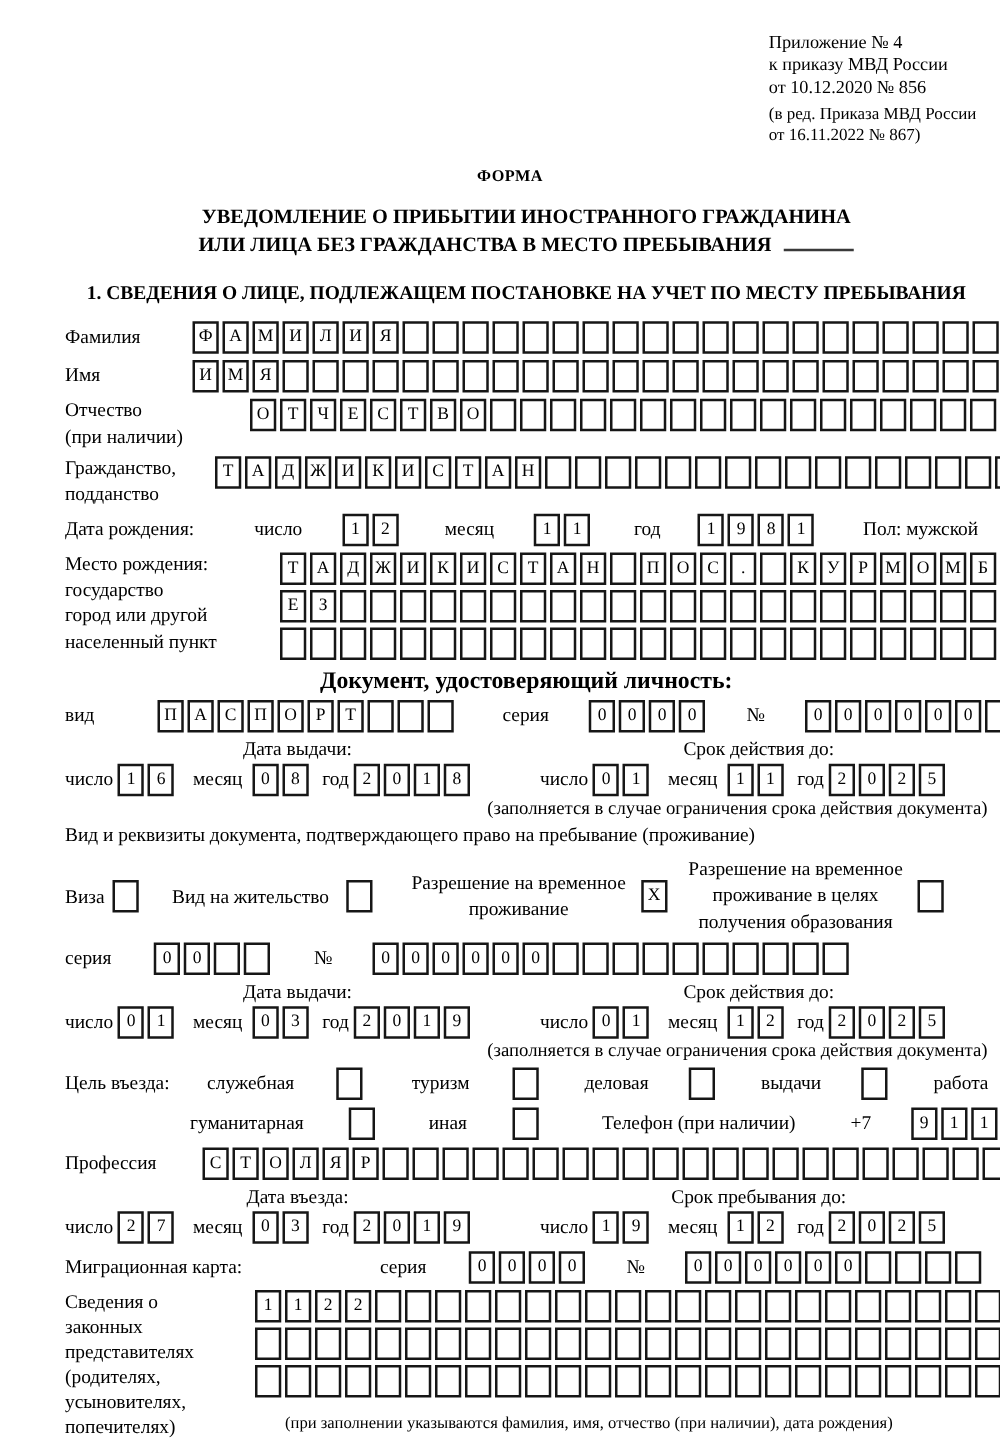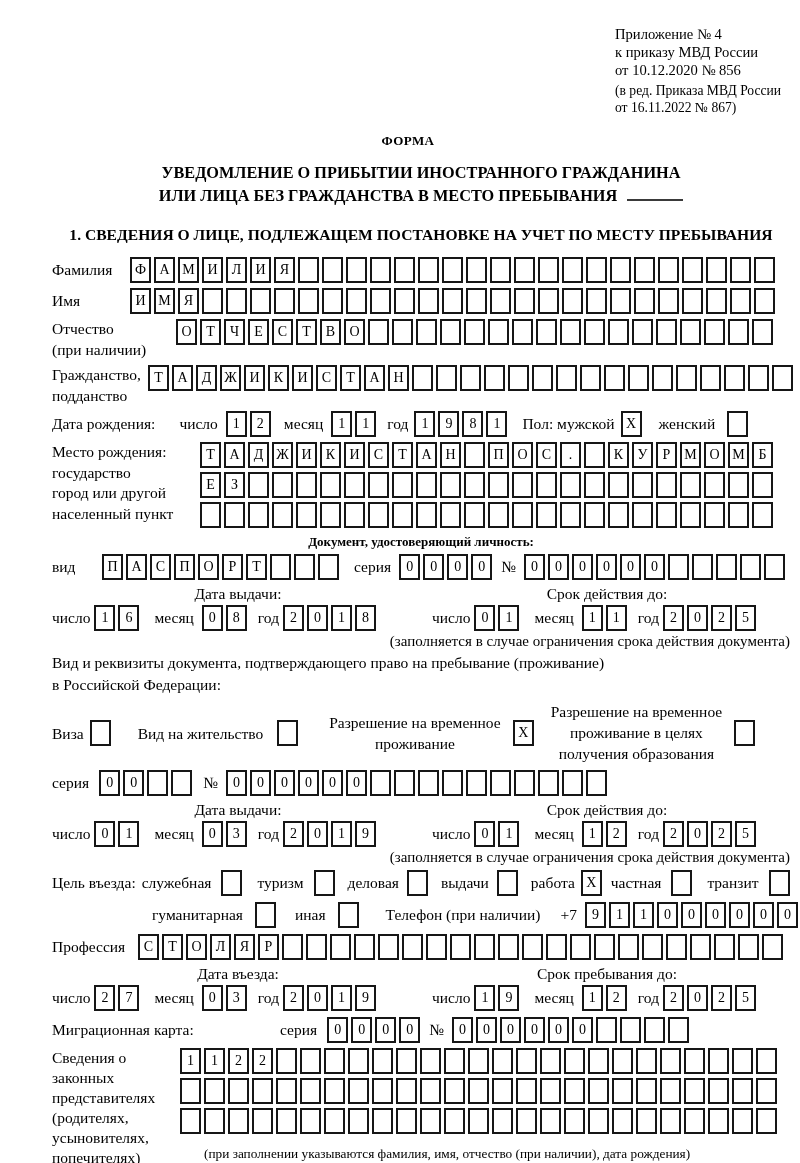--- a/index.html
+++ b/index.html
@@ -5,30 +5,30 @@
   html,body{margin:0;padding:0;background:#fff;}
   .page{position:relative;width:800px;height:1163px;box-sizing:border-box;background:#fff;
         padding:26px 10px 0 52px;font-family:Liberation Serif, serif;
         color:#000;font-size:15.5px;overflow:hidden;}
   .appendix{margin-left:563px;width:180px;font-size:14.6px;line-height:1.22;}
   .revision{font-size:13.6px;margin-top:4px;line-height:1.25;}
   .forma{text-align:center;font-weight:bold;font-size:13px;margin:16px 26px 0 0;letter-spacing:.4px;}
   .title{text-align:center;font-weight:bold;font-size:16.3px;line-height:1.38;margin-top:13px;}
   .tunder{display:inline-block;width:56px;border-bottom:2px solid #3a3a3a;margin-left:10px;}
   .sec{font-weight:bold;font-size:15.6px;text-align:center;margin:19px 0 13px 0;}
-  .row{display:flex;align-items:center;margin-bottom:5px;}
+  .row{display:flex;align-items:center;margin-bottom:5px;gap:24px;}
   .row.top{align-items:flex-start;}
   .lbl{flex:none;white-space:nowrap;}
   .lblcol{flex:none;line-height:20.5px;}
   .cells{display:inline-flex;flex:none;align-items:center;}
   .cell{display:inline-flex;flex:none;align-items:center;justify-content:center;
         width:17px;height:22px;border:2px solid #161616;margin-right:3px;
         font-size:14px;line-height:1;}
   .cellrows .cells{display:flex;margin-bottom:4px;}
-  .dochead{font-weight:bold;text-align:center;font-size:13px;margin:1px 0 4px 0;}
+  .dochead{font-weight:bold;text-align:center;font-size:19px;margin:1px 0 4px 0;}
   .dates{display:flex;margin-top:2px;}
   .dhalf1{width:372px;flex:none;}
   .dhalf2{flex:1;}
   .dhead{text-align:center;margin-bottom:2px;}
   .dl{display:flex;align-items:center;}
   .rnote{text-align:right;font-size:15px;margin:2px 0 4px 0;}
   .para{margin:4px 0 2px 0;}
   .checkline{display:flex;align-items:center;margin:7px 0 6px 0;}
   .ck-lbl{white-space:nowrap;padding-top:3px;}
   .ctr{text-align:center;line-height:21px;}
@@ -396,21 +396,20 @@
             <span class="cell">0</span>
             <span class="cell">2</span>
             <span class="cell">5</span>
           </span>
       </div>
     </div>
   </div>
   <div class="rnote">(заполняется в случае ограничения срока действия документа)</div>
 
   <div class="para">Вид и реквизиты документа, подтверждающего право на пребывание (проживание)</div>
-  <div class="para">в Российской Федерации:</div>
 
   <div class="checkline">
     <span class="ck-lbl">Виза</span>
     <span class="cells m6">
         <span class="cell"></span>
       </span>
     <span class="ck-lbl m24">Вид на жительство</span>
     <span class="cells m14">
         <span class="cell"></span>
       </span>

